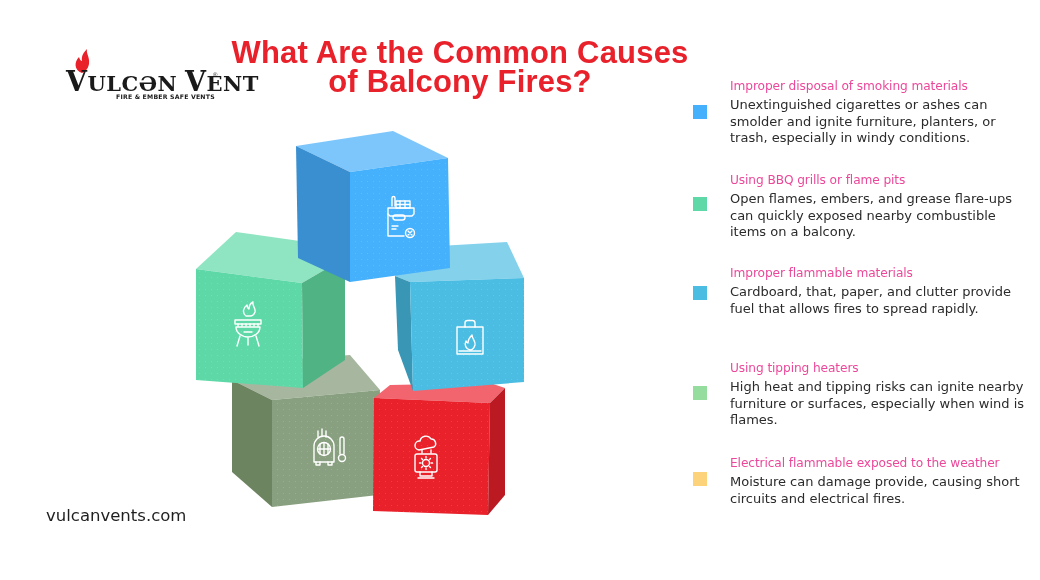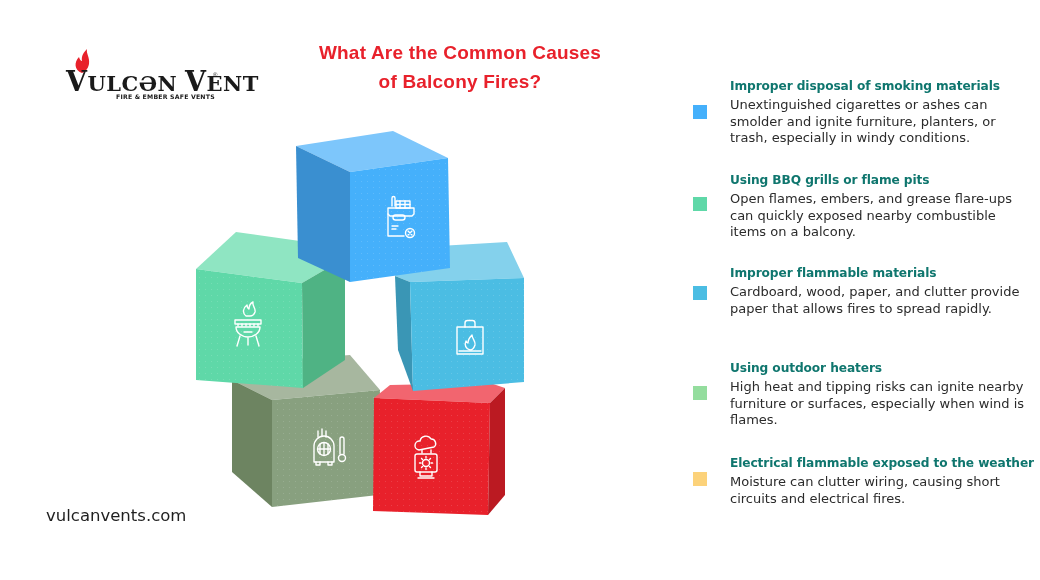--- a/index.html
+++ b/index.html
@@ -20,35 +20,35 @@
       font-family: "DejaVu Sans", sans-serif; font-weight: bold;
       font-size: 6.2px; color: #1a1a1a; letter-spacing: 0.2px; white-space: nowrap;
     }
     .logo-flame { position: absolute; left: 12px; top: -2px; }
     .reg { position: absolute; left: 153px; top: 22px; font-size: 6px; color: #1a1a1a; }
 
     .title {
       position: absolute; left: 220px; top: 38px; width: 480px;
       text-align: center; color: #e8212b;
       font-family: "Liberation Sans", sans-serif; font-weight: bold;
-      font-size: 19px; line-height: 29px; letter-spacing: 0.2px;
+      font-size: 31px; line-height: 29px; letter-spacing: 0.2px;
     }
     .cubes { position: absolute; left: 0; top: 0; }
     .footer {
       position: absolute; left: 46px; top: 506px;
       font-family: "DejaVu Sans", sans-serif; font-size: 16.5px; color: #1f1f1f; text-align: right;
     }
 
     .items { position: absolute; left: 690px; top: 0; width: 340px; }
     .item { position: absolute; left: 0; width: 340px; }
     .swatch { position: absolute; left: 3px; width: 14px; height: 14px; }
     .item-title {
       position: absolute; left: 40px; top: 0; white-space: nowrap;
-      font-family: "DejaVu Sans", sans-serif; font-weight: bold;
-      font-size: 12.2px; color: #0f766e; letter-spacing: -0.1px;
+      font-family: "DejaVu Sans", sans-serif; font-weight: normal;
+      font-size: 12.2px; color: #ec4899; letter-spacing: -0.1px;
     }
     .item-desc {
       position: absolute; left: 40px; top: 18px; width: 300px;
       font-family: "DejaVu Sans", sans-serif; font-size: 13px;
       line-height: 16.5px; color: #2b2b2b;
     }
   </style>
 </head>
 <body>
 
@@ -162,27 +162,27 @@
 
   <div class="item" style="top:173px;">
     <div class="swatch" style="top:24px; background:#5fd8a8;"></div>
     <div class="item-title">Using BBQ grills or flame pits</div>
     <div class="item-desc">Open flames, embers, and grease flare-ups can quickly exposed nearby combustible items on a balcony.</div>
   </div>
 
   <div class="item" style="top:266px;">
     <div class="swatch" style="top:20px; background:#4bbde3;"></div>
     <div class="item-title">Improper flammable materials</div>
-    <div class="item-desc">Cardboard, wood, paper, and clutter provide paper that allows fires to spread rapidly.</div>
+    <div class="item-desc">Cardboard, that, paper, and clutter provide fuel that allows fires to spread rapidly.</div>
   </div>
 
   <div class="item" style="top:361px;">
     <div class="swatch" style="top:25px; background:#94dd9e;"></div>
-    <div class="item-title">Using outdoor heaters</div>
+    <div class="item-title">Using tipping heaters</div>
     <div class="item-desc">High heat and tipping risks can ignite nearby furniture or surfaces, especially when wind is flames.</div>
   </div>
 
   <div class="item" style="top:456px;">
     <div class="swatch" style="top:16px; background:#fcd27a;"></div>
     <div class="item-title">Electrical flammable exposed to the weather</div>
-    <div class="item-desc">Moisture can clutter wiring, causing short circuits and electrical fires.</div>
+    <div class="item-desc">Moisture can damage provide, causing short circuits and electrical fires.</div>
   </div>
 </div>
 
 </body></html>

